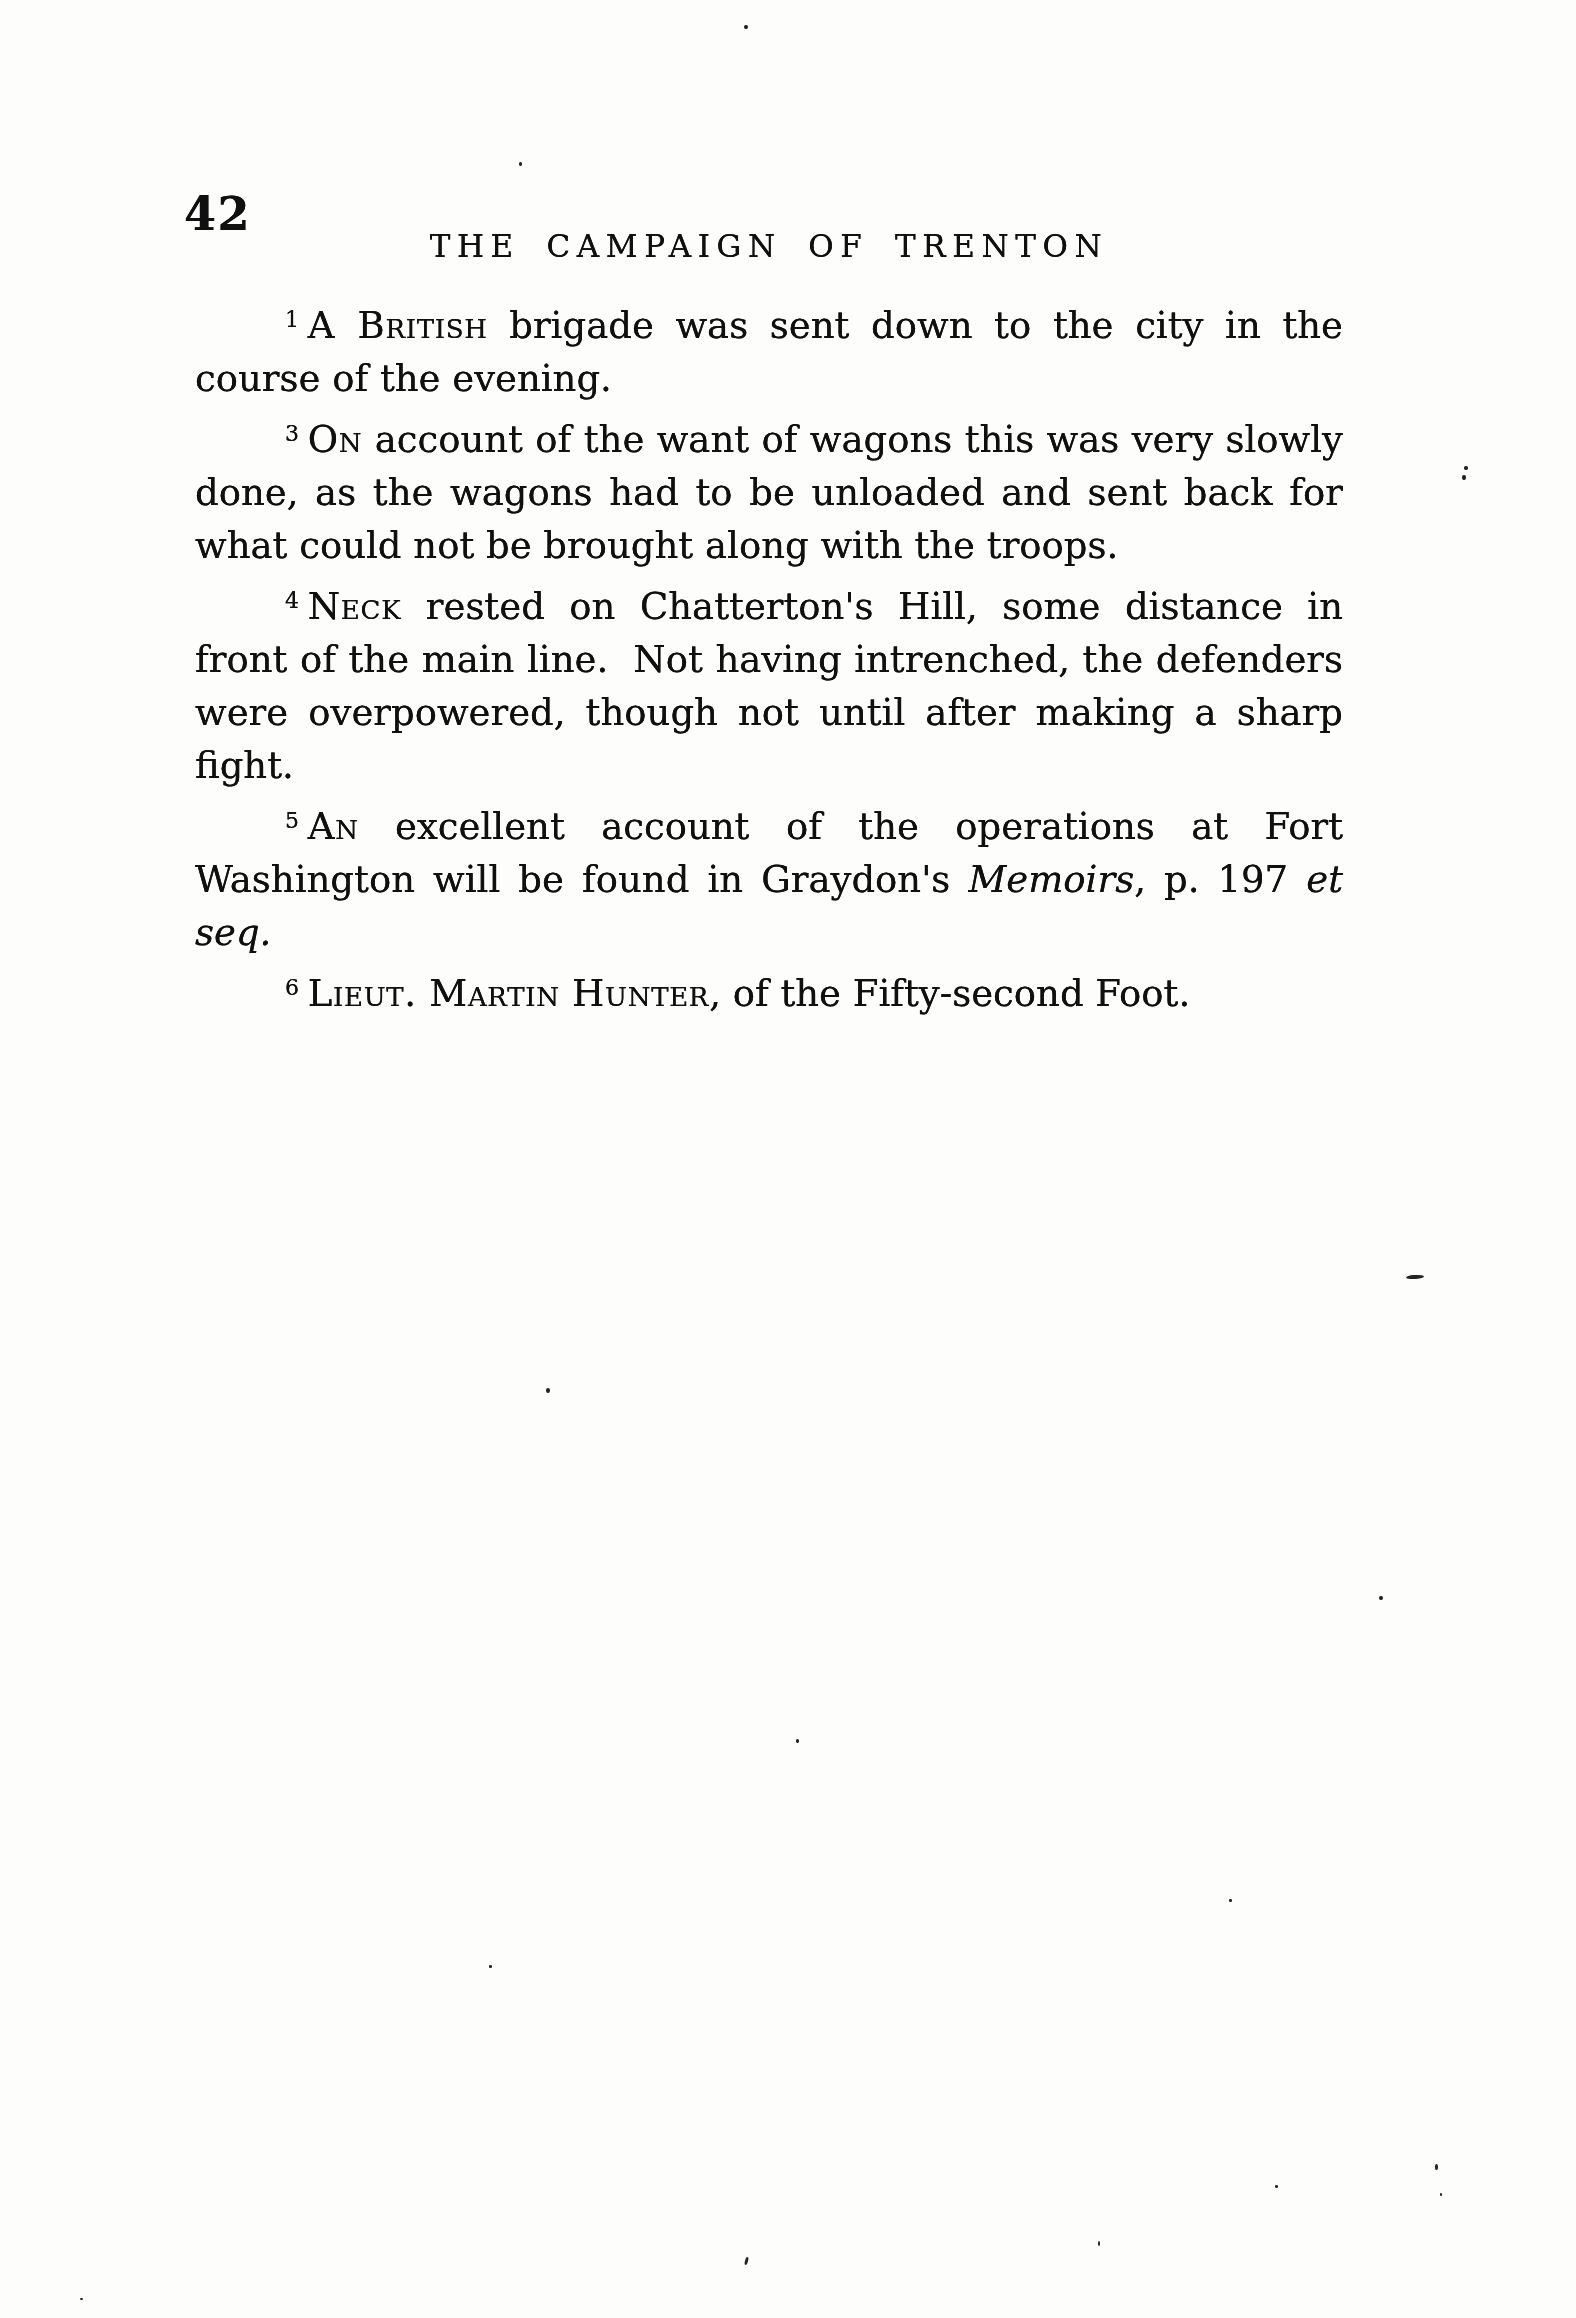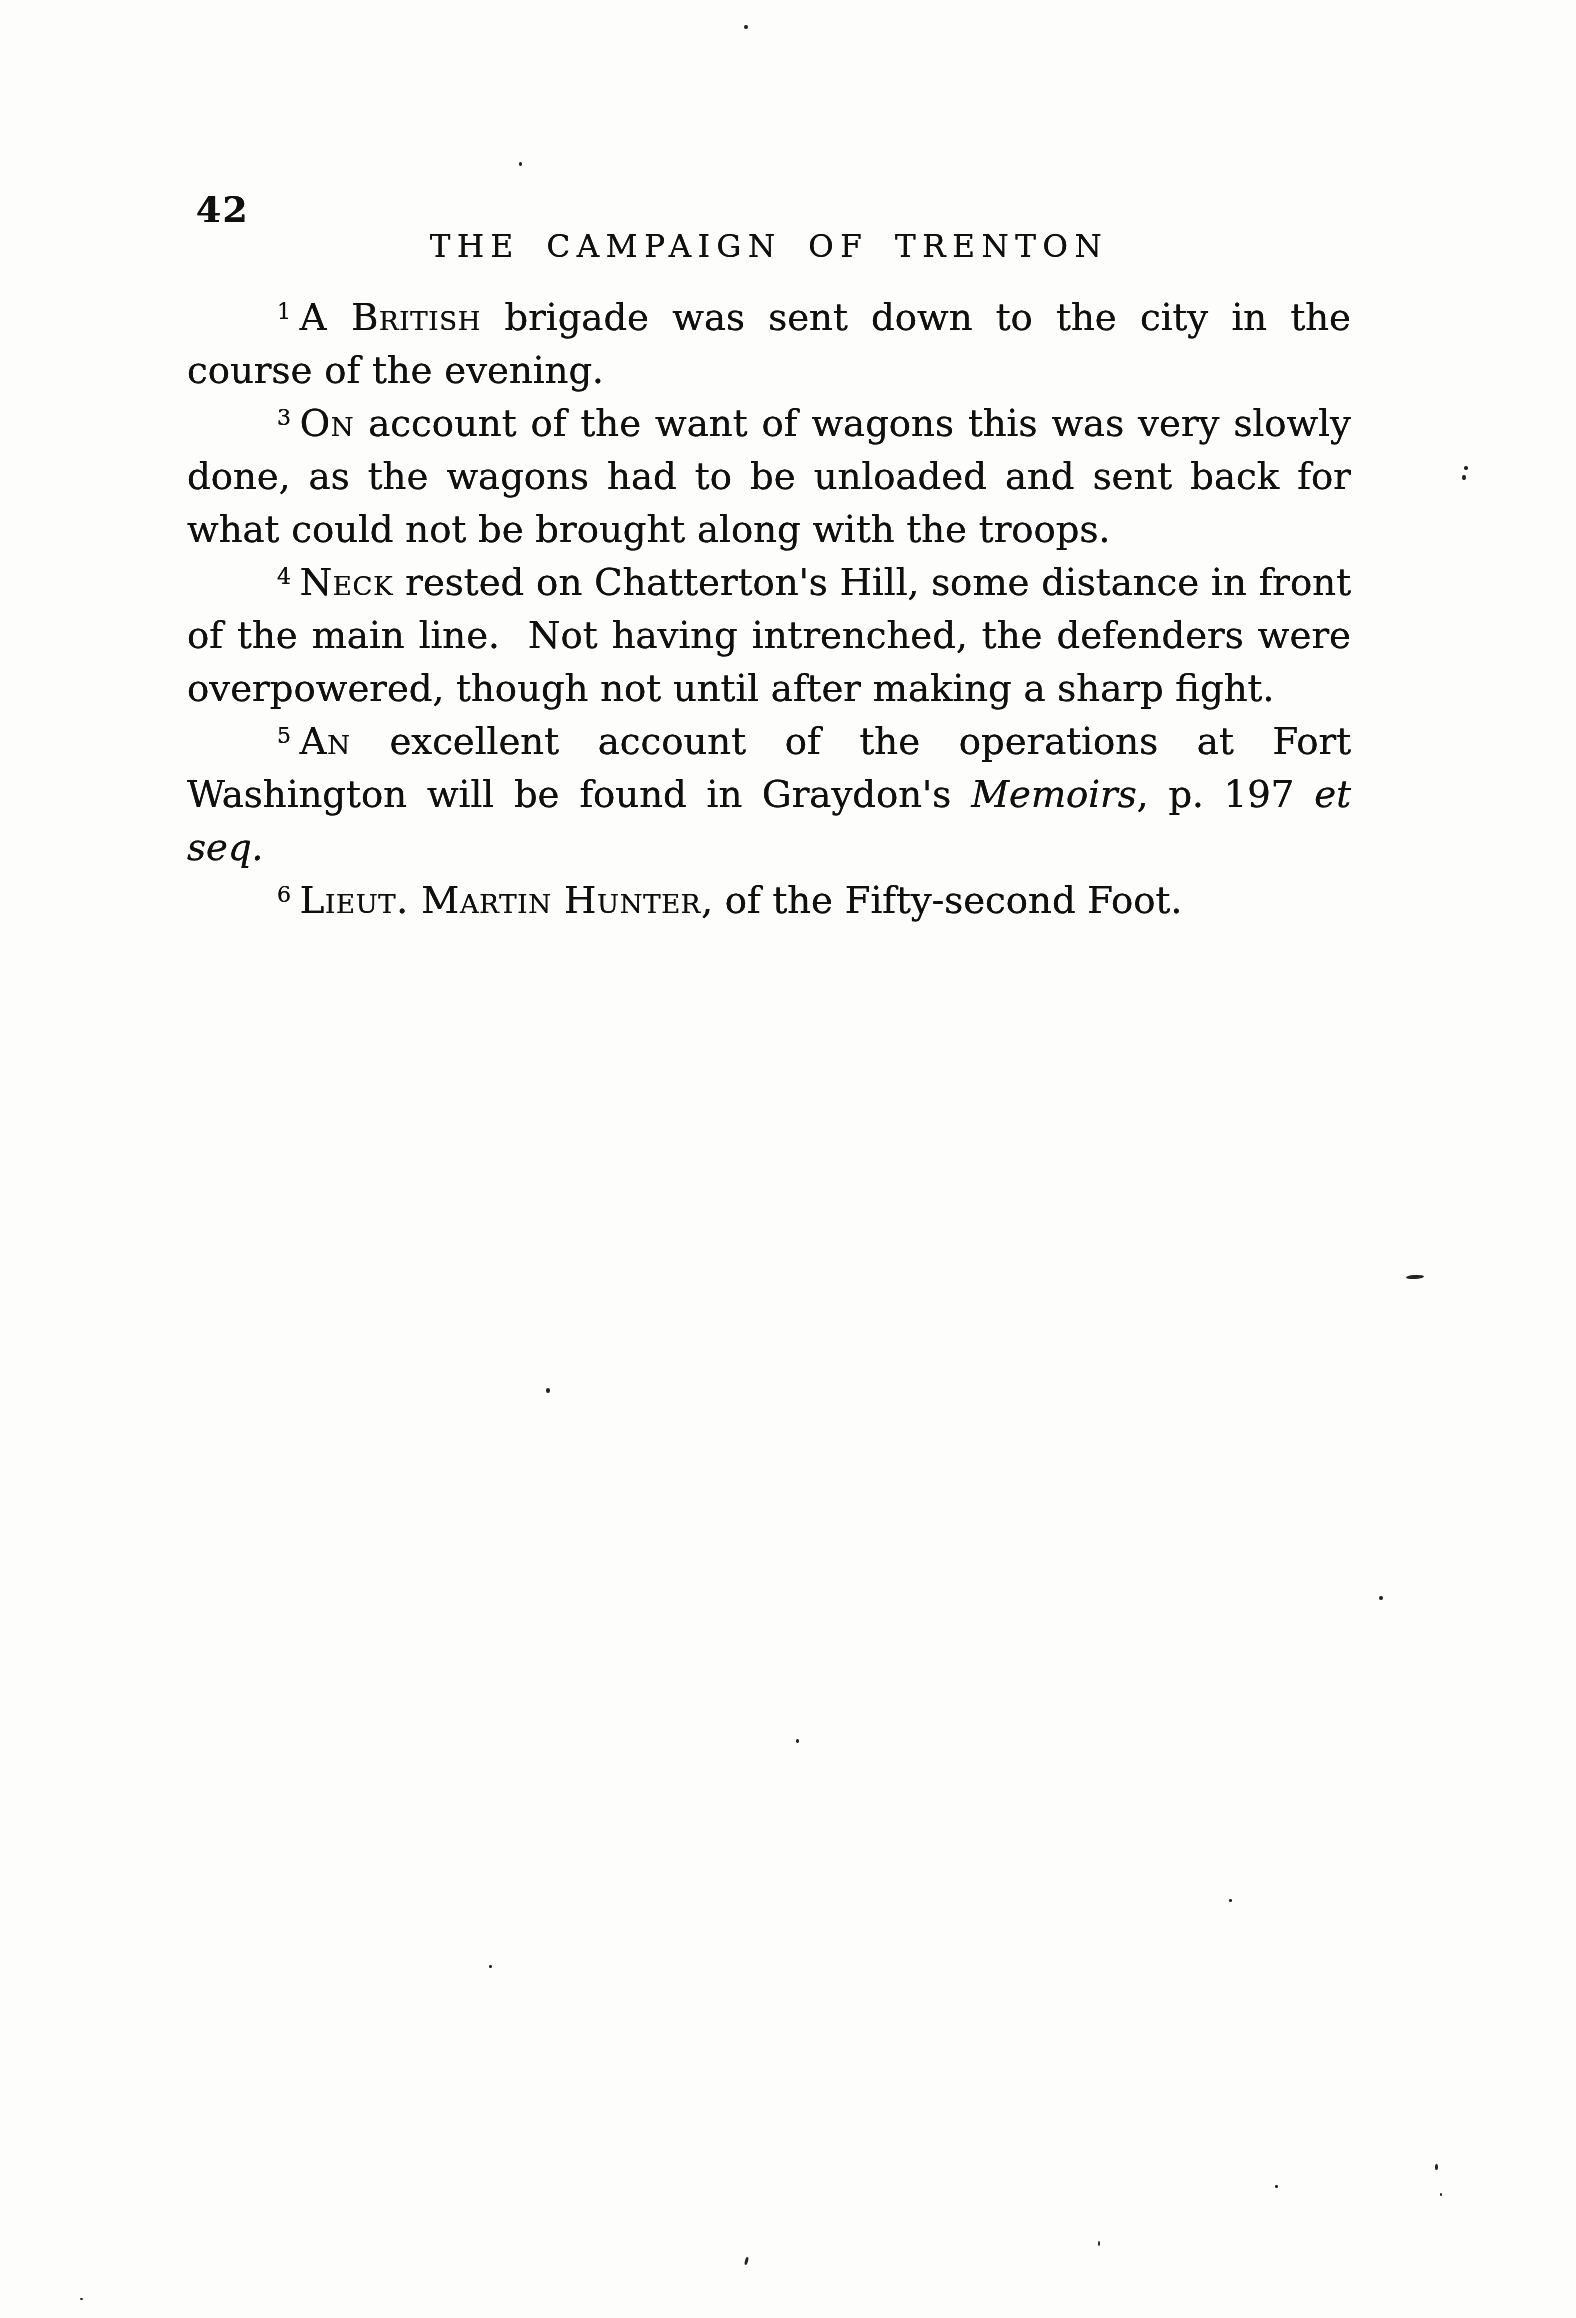--- a/index.html
+++ b/index.html
@@ -12,23 +12,23 @@
     width:1576px;
     height:2319px;
     background:var(--paper);
     overflow:hidden;
     font-family:"DejaVu Serif","Liberation Serif",serif;
     color:var(--ink);
     text-shadow:0 0 0.4px currentColor; 
   }
   .page-number{
     position:absolute;
-    left:196px;
+    left:184px;
     top:191px;
-    font-size:36px;
+    font-size:46px;
     line-height:1;
     font-weight:600;
     letter-spacing:1.5px;
   }
   .running-title{
     position:absolute;
     left:187px;
     top:200px;
     width:1164px;
     text-align:center;
@@ -42,21 +42,21 @@
   .footnotes{
     position:absolute;
     left:187px;
     top:291px;
     width:1164px;
     font-size:37px;
     line-height:53px;
     text-align:justify;
   }
   .footnote{
-    margin:0;
+    margin:8px;
     text-indent:45px;
   }
   .fn-sup{
     display:inline-block;
     font-size:22px;
     line-height:0;
     vertical-align:11px;
     margin-right:8.8px;
   }
   .sc{ font-variant:small-caps; letter-spacing:0.7px; }

